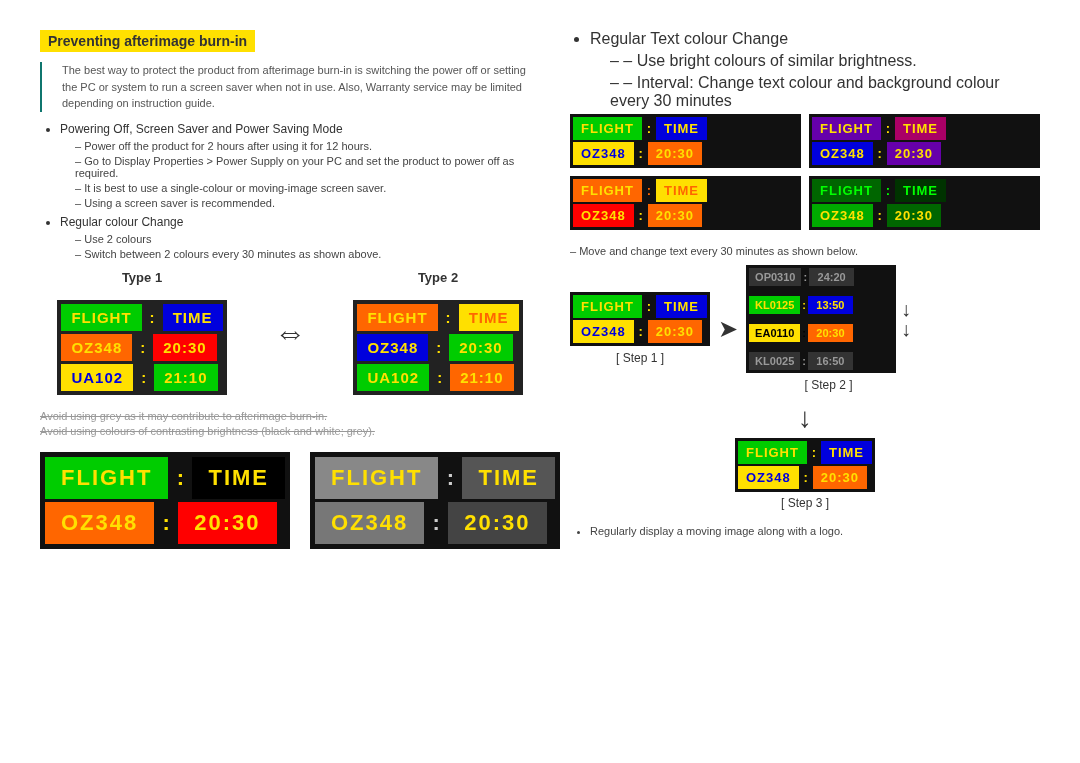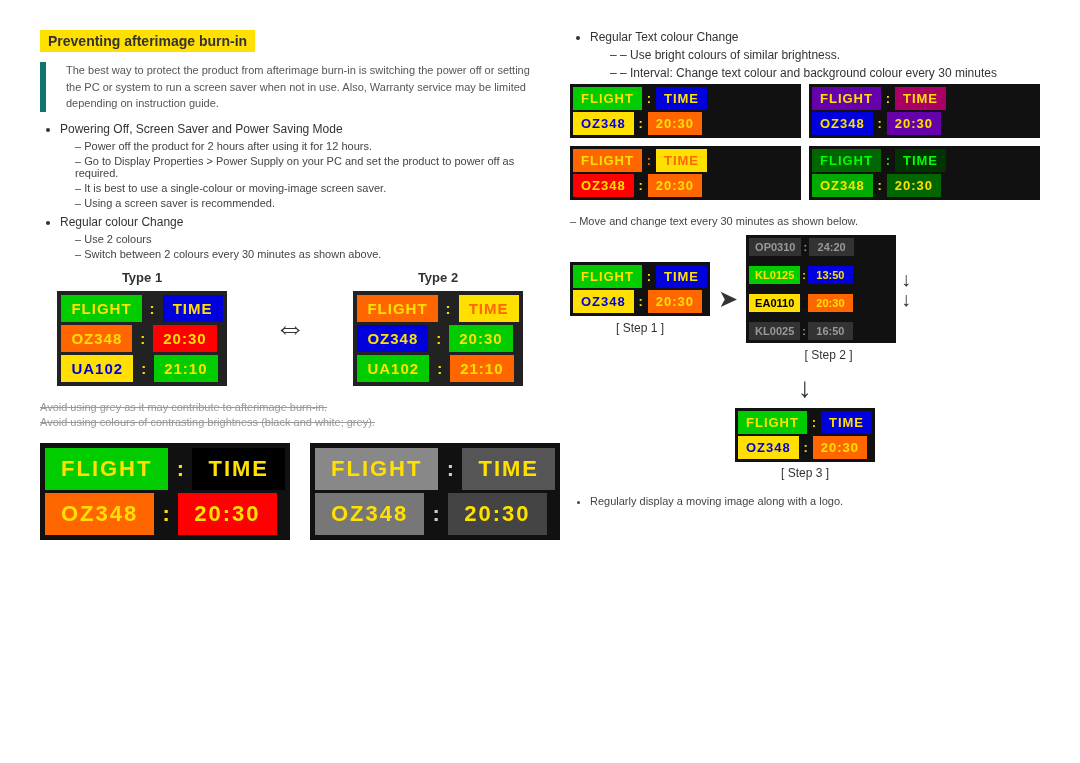--- a/index.html
+++ b/index.html
@@ -30,21 +30,21 @@
       font-size: 14px;
       padding: 3px 8px;
       display: inline-block;
       margin-bottom: 10px;
     }
     .intro-text {
       font-size: 11px;
       color: #555;
       margin-bottom: 10px;
       padding-left: 20px;
-      border-left: 6px solid #0f766e;
+      border-left: 2px solid #0f766e;
       line-height: 1.5;
     }
     ul.main-list {
       list-style: disc;
       padding-left: 20px;
       margin-bottom: 10px;
     }
     ul.main-list li {
       margin-bottom: 6px;
       font-size: 12px;
@@ -58,21 +58,21 @@
       content: "– ";
     }
     ul.sub-list li {
       margin-bottom: 3px;
       font-size: 11px;
       color: #444;
     }
     .type-label {
       font-weight: bold;
       font-size: 13px;
-      margin-bottom: 6px;
+      margin-bottom: 15px;
     }
     .types-row {
       display: flex;
       gap: 30px;
       align-items: center;
       margin: 10px 0 15px 0;
     }
     .type-block {
       flex: 1;
       text-align: center;
@@ -146,21 +146,21 @@
     .lb-header-time { background: #000000; color: #FFE000; }
     .lb-oz { background: #FF6600; color: #FFE000; }
     .lb-2030 { background: #FF0000; color: #FFE000; }
     .lb2-header-flight { background: #888; color: #FFE000; }
     .lb2-header-time { background: #555; color: #FFE000; }
     .lb2-oz { background: #777; color: #FFE000; }
     .lb2-2030 { background: #444; color: #FFE000; }
 
     
     .right-intro {
-      font-size: 12px;
+      font-size: 16px;
     }
     .right-intro ul {
       list-style: disc;
       padding-left: 20px;
     }
     .right-intro ul li {
       margin-bottom: 4px;
     }
     .right-intro ul ul {
       list-style: none;

